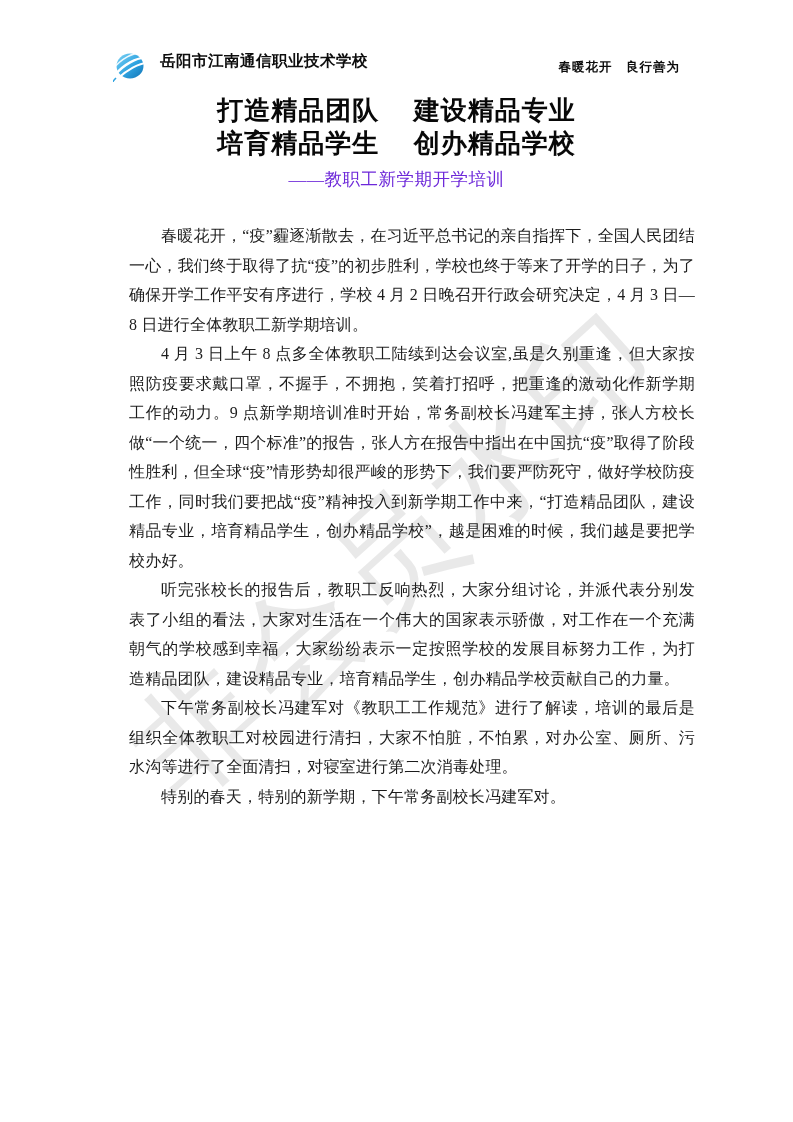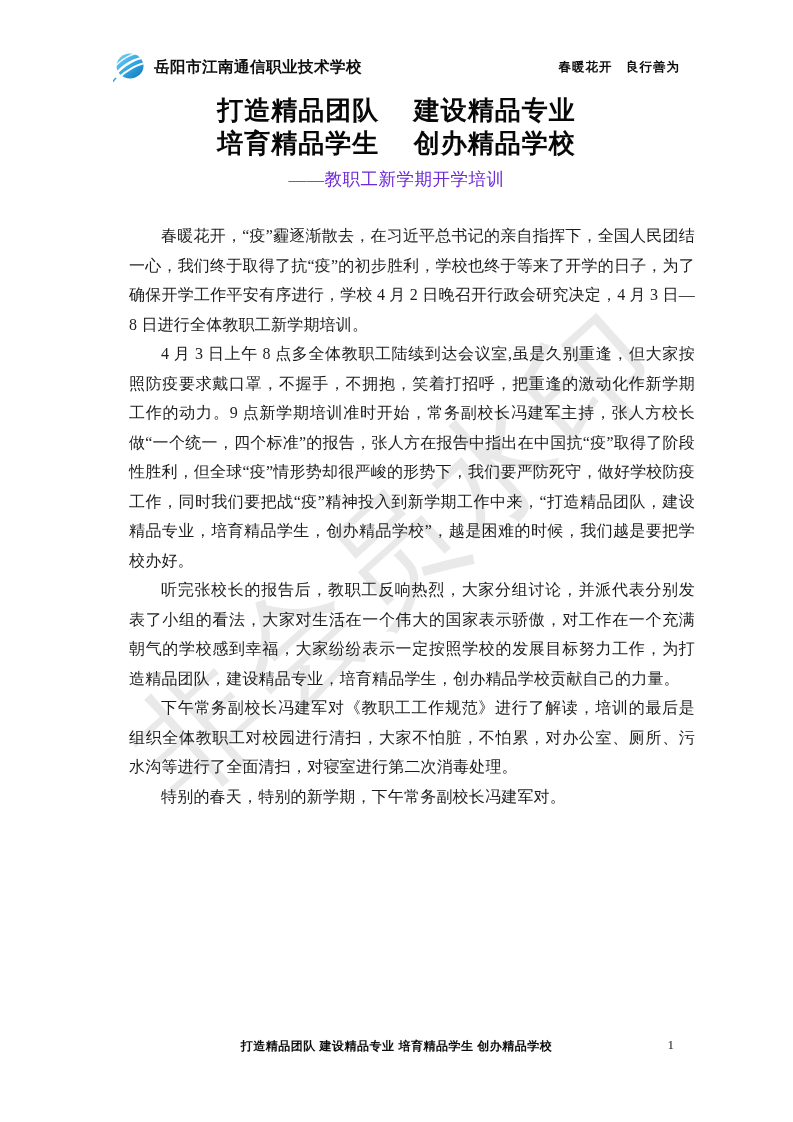--- a/index.html
+++ b/index.html
@@ -37,22 +37,22 @@
     right: 113px;
     height: 38px;
     display: flex;
     justify-content: space-between;
     align-items: center;
     font-family: "Liberation Sans", "DejaVu Sans", sans-serif;
     z-index: 2;
   }
   .brand {
     display: flex;
-    align-items: center;
-    gap: 7px;
+    align-items: flex-start;
+    gap: 13px;
   }
   .logo {
     width: 34px;
     height: 32px;
     display: inline-block;
     flex: 0 0 auto;
   }
   .brand-name {
     font-size: 15.5px;
     font-weight: bold;
@@ -165,18 +165,14 @@
   </section>
 
   <main class="content">
     <p>春暖花开，“疫”霾逐渐散去，在习近平总书记的亲自指挥下，全国人民团结一心，我们终于取得了抗“疫”的初步胜利，学校也终于等来了开学的日子，为了确保开学工作平安有序进行，学校 4 月 2 日晚召开行政会研究决定，4 月 3 日—8 日进行全体教职工新学期培训。</p>
     <p>4 月 3 日上午 8 点多全体教职工陆续到达会议室,虽是久别重逢，但大家按照防疫要求戴口罩，不握手，不拥抱，笑着打招呼，把重逢的激动化作新学期工作的动力。9 点新学期培训准时开始，常务副校长冯建军主持，张人方校长做“一个统一，四个标准”的报告，张人方在报告中指出在中国抗“疫”取得了阶段性胜利，但全球“疫”情形势却很严峻的形势下，我们要严防死守，做好学校防疫工作，同时我们要把战“疫”精神投入到新学期工作中来，“打造精品团队，建设精品专业，培育精品学生，创办精品学校”，越是困难的时候，我们越是要把学校办好。</p>
     <p>听完张校长的报告后，教职工反响热烈，大家分组讨论，并派代表分别发表了小组的看法，大家对生活在一个伟大的国家表示骄傲，对工作在一个充满朝气的学校感到幸福，大家纷纷表示一定按照学校的发展目标努力工作，为打造精品团队，建设精品专业，培育精品学生，创办精品学校贡献自己的力量。</p>
     <p>下午常务副校长冯建军对《教职工工作规范》进行了解读，培训的最后是组织全体教职工对校园进行清扫，大家不怕脏，不怕累，对办公室、厕所、污水沟等进行了全面清扫，对寝室进行第二次消毒处理。</p>
     <p>特别的春天，特别的新学期，下午常务副校长冯建军对。</p>
   </main>
 
-  <footer class="footer">
-    <span class="footer-text">打造精品团队 建设精品专业 培育精品学生 创办精品学校</span>
-    <span class="page-num">1</span>
-  </footer>
 
 </div>
 
 </body></html>

